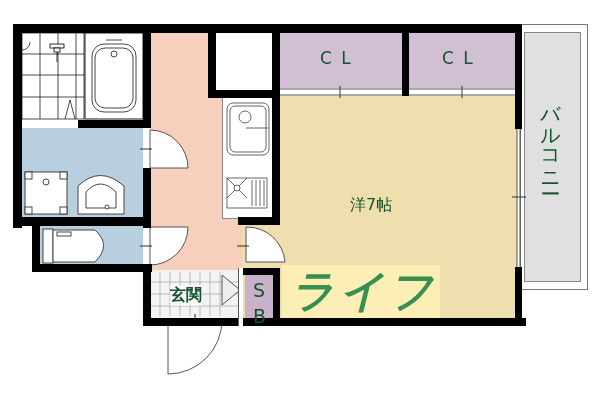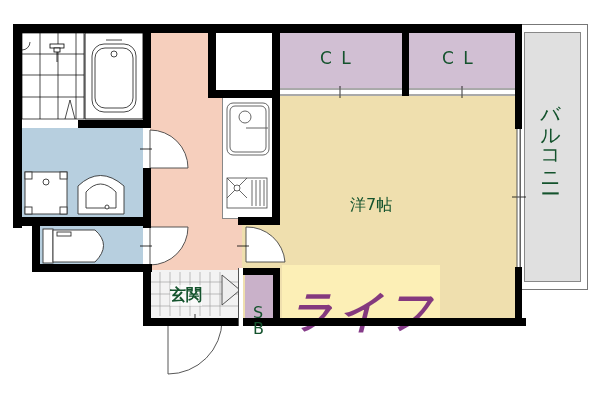--- a/index.html
+++ b/index.html
@@ -22,21 +22,21 @@
 <div class="abs" style="left:280px;top:32px;width:122px;height:56px;background:#d1bfd3;"></div>
 <div class="abs" style="left:409px;top:32px;width:107px;height:56px;background:#d1bfd3;"></div>
 <div class="abs" style="left:280px;top:96px;width:237px;height:222px;background:#efdfae;"></div>
 <div class="abs" style="left:242px;top:218px;width:40px;height:100px;background:#efdfae;"></div>
 <div class="abs" style="left:520px;top:24px;width:68px;height:266px;background:#fff;border:1px solid #777;"></div>
 <div class="abs" style="left:524px;top:32px;width:57px;height:250px;background:#e0e0e0;border:1px solid #888;"></div>
 <div class="abs" style="left:150px;top:270px;width:90px;height:48px;background:#f3f3f3;"></div>
 <div class="abs" style="left:245px;top:275px;width:28px;height:43px;background:#c9b1c9;"></div>
 
 <div class="abs" style="left:282px;top:265px;width:158px;height:55px;background:#fff3b8;opacity:0.8;"></div>
-<div class="lbl" style="left:290px;top:262px;font-size:44px;font-style:italic;font-weight:bold;color:#701a75;opacity:0.85;letter-spacing:4px;margin-top:20px;">ライフ</div>
+<div class="lbl" style="left:290px;top:262px;font-size:44px;font-style:italic;font-weight:bold;color:#15803d;opacity:0.85;letter-spacing:4px;">ライフ</div>
 
 <svg width="600" height="400">
 
   <g stroke="#000" stroke-width="0.7" fill="none">
     <rect x="22" y="33" width="62" height="86"></rect>
     <line x1="40" y1="33" x2="40" y2="119"></line>
       <line x1="58" y1="33" x2="58" y2="119"></line>
       <line x1="76" y1="33" x2="76" y2="119"></line>
     <line x1="22" y1="54" x2="84" y2="54"></line>
       <line x1="22" y1="75" x2="84" y2="75"></line>
@@ -153,13 +153,13 @@
 <div class="abs wall" style="left:515px;top:267px;width:7px;height:59px;"></div>
 <div class="abs wall" style="left:238px;top:268px;width:42px;height:7px;"></div>
 <div class="abs wall" style="left:273px;top:268px;width:7px;height:58px;"></div>
 <div class="abs wall" style="left:238px;top:268px;width:5px;height:58px;background:#fff;border-left:1px solid #555;"></div>
 
 <div class="lbl" style="left:320px;top:48px;font-size:17px;letter-spacing:2px;">C L</div>
 <div class="lbl" style="left:442px;top:48px;font-size:17px;letter-spacing:2px;">C L</div>
 <div class="lbl" style="left:350px;top:195px;font-size:16px;">洋7帖</div>
 <div class="lbl" style="left:541px;top:92px;font-size:20px;writing-mode:vertical-rl;text-orientation:upright;line-height:20px;">バルコニー</div>
 <div class="lbl" style="left:170px;top:285px;font-size:16px;font-weight:bold;background:rgba(255,255,255,0.6);">玄関</div>
-<div class="lbl" style="left:253px;top:277px;font-size:16px;width:10px;white-space:normal;line-height:16px;word-break:break-all;margin-top:28px;">S B</div>
+<div class="lbl" style="left:253px;top:277px;font-size:19px;width:10px;white-space:normal;line-height:26px;word-break:break-all;">S B</div>
 
 </body></html>

